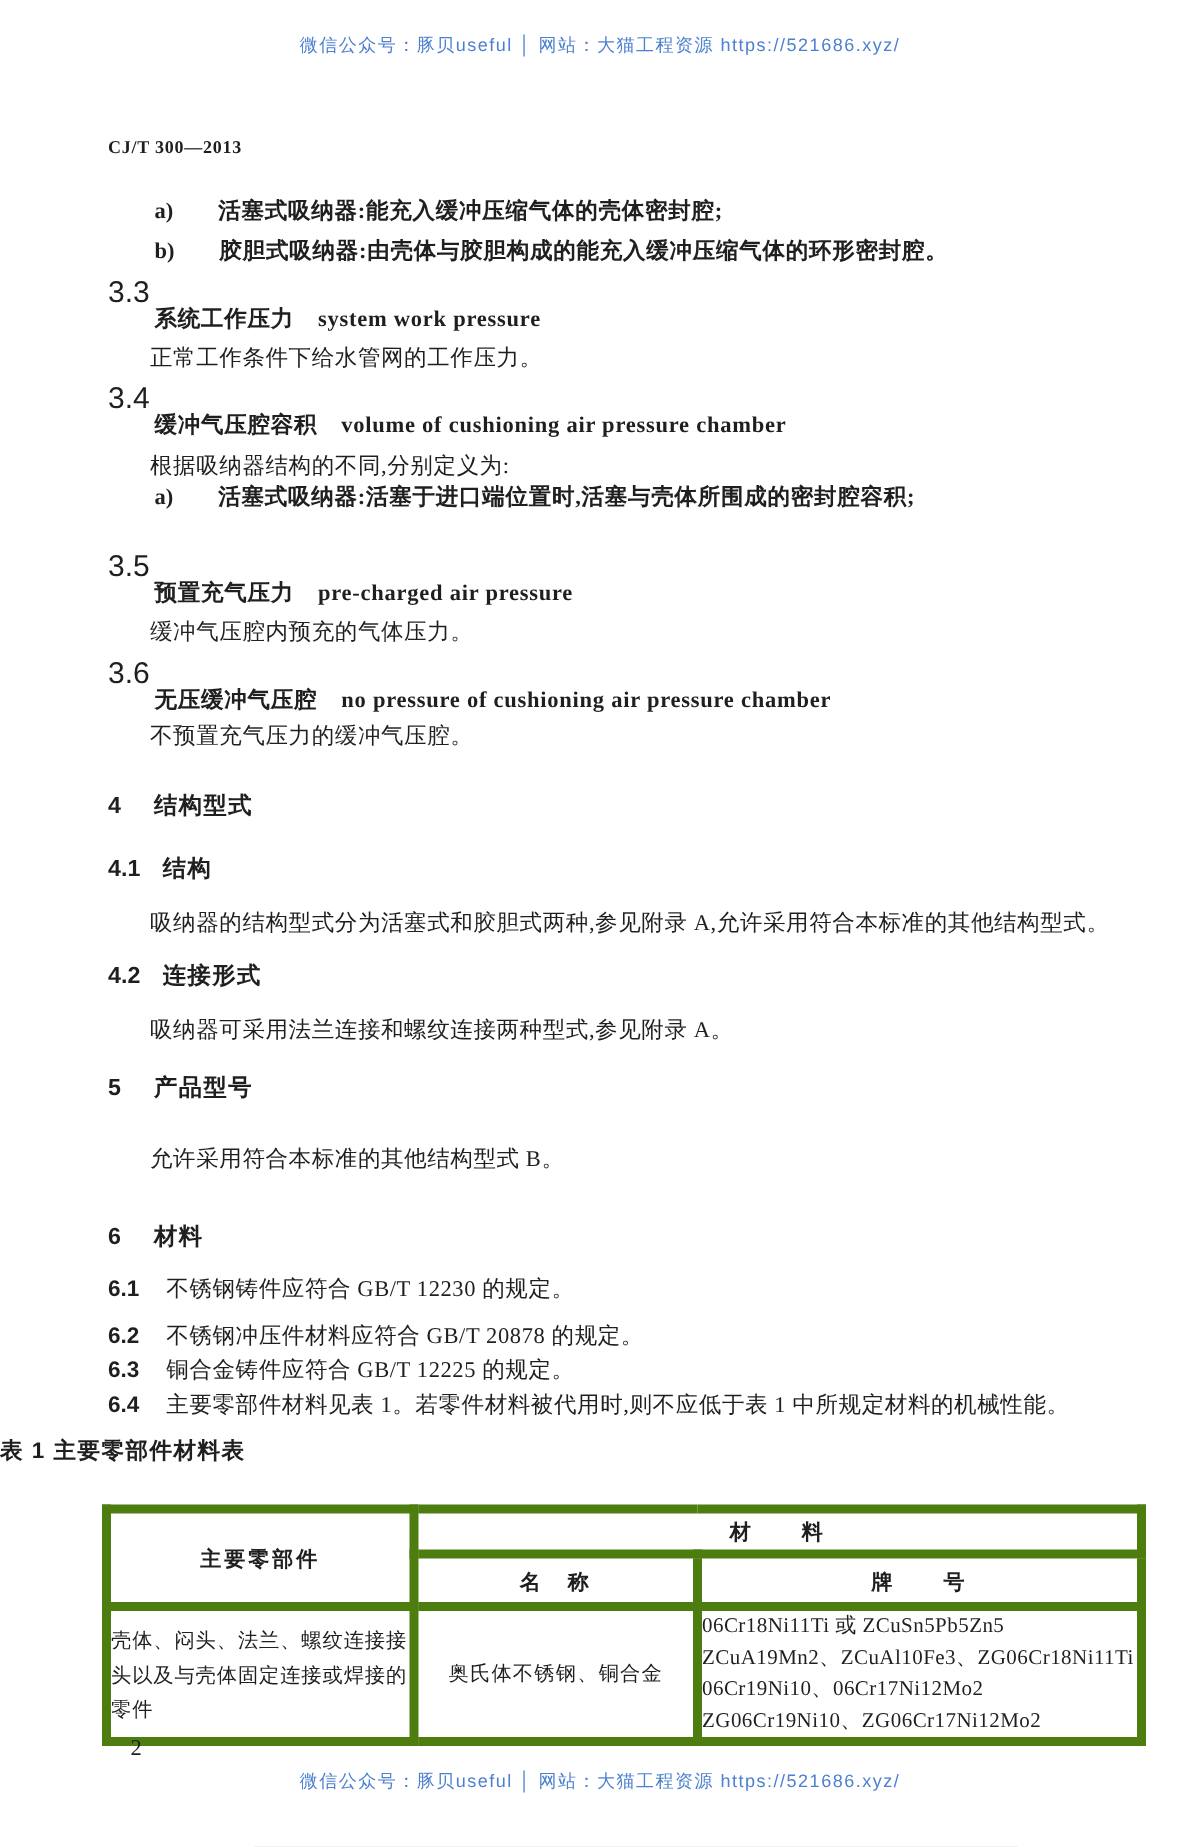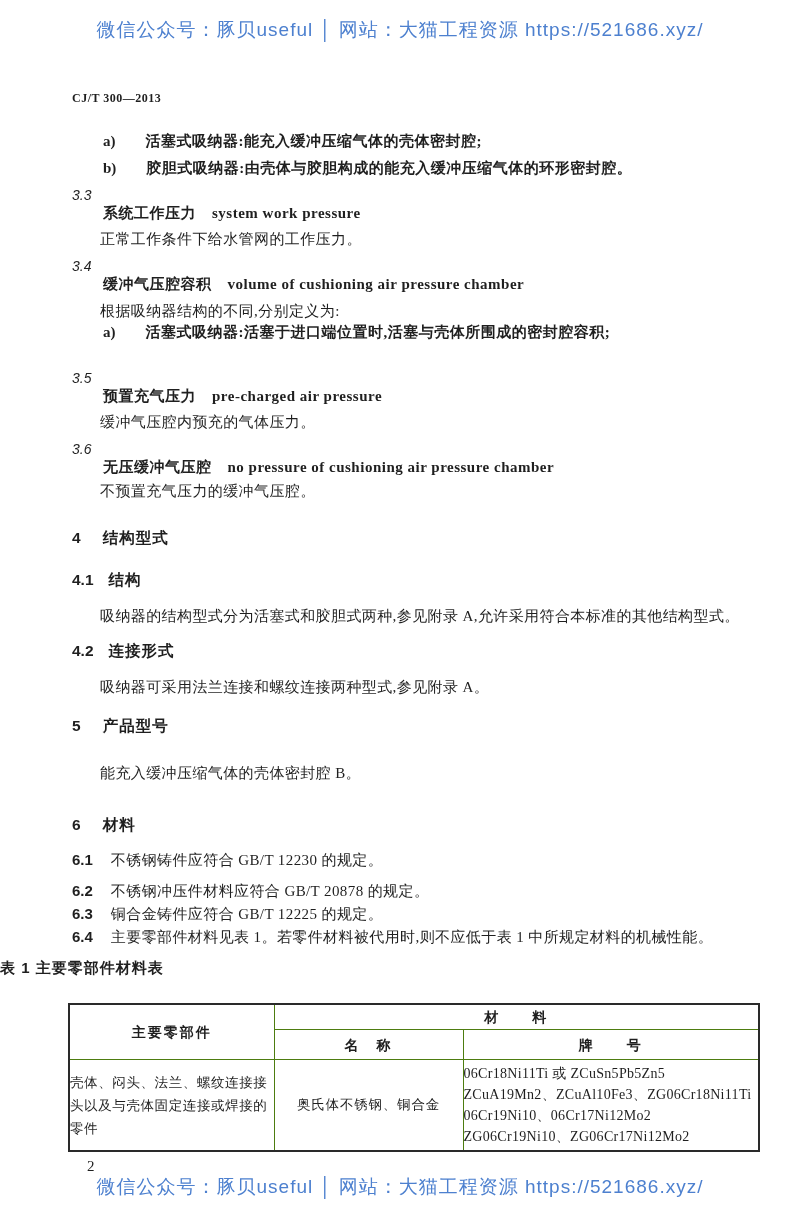--- a/index.html
+++ b/index.html
@@ -11,27 +11,27 @@
     overflow:hidden;
     font-family:"Liberation Serif", serif;
     color:#1f1f1f;
     font-size:15px;
     line-height:20px;
   }
   .abs{position:absolute;white-space:nowrap;}
   .watermark{
     left:0;right:0;text-align:center;
     font-family:"Liberation Sans", sans-serif;
-    font-size:19px;letter-spacing:1px;
+    font-size:12px;letter-spacing:1px;
   }
   .docnum{
     font-family:"Liberation Serif", serif;
     font-weight:700;font-size:12px;letter-spacing:0.5px;
   }
-  .clause-num{font-family:"Liberation Sans", sans-serif;font-size:14px;font-style:italic;}
+  .clause-num{font-family:"Liberation Sans", sans-serif;font-size:20px;}
   .term-line{font-weight:700;letter-spacing:0.5px;}
   .term-cn{font-family:"Liberation Sans", sans-serif;margin-top:15px;}
   .term-en{font-family:"Liberation Serif", serif;margin-left:16px;}
   .para{letter-spacing:0.4px;}
   .ab-label{font-family:"Liberation Serif", serif;font-weight:700;}
   .ab-text{font-weight:700;letter-spacing:0.5px;margin-left:30px;}
   .sec-head{font-family:"Liberation Sans", sans-serif;font-weight:700;font-size:15.5px;letter-spacing:1px;}
   .sec-head .num{letter-spacing:0;}
   .sec-head .gap1{margin-left:22px;font-family:Liberation Mono, monospace;}
   .sec-head .gap2{margin-left:15px;}
@@ -42,21 +42,21 @@
     font-family:"Liberation Sans", sans-serif;
     font-weight:700;font-size:15px;letter-spacing:1px;
   }
   table.t1{
     position:absolute;left:68px;top:1003px;
     width:690px;height:149px;
     border-collapse:collapse;table-layout:fixed;
     font-size:13.5px;
   }
   table.t1 th, table.t1 td{
-    border:1px solid #4d7c0f;
+    border:6px solid #4d7c0f;
     padding:0;
     vertical-align:middle;
   }
   table.t1{border:2px solid #2a2a2a;}
   table.t1 th{
     font-family:"Liberation Sans", sans-serif;
     font-weight:700;font-size:14px;letter-spacing:2px;
     text-align:center;
   }
   .th-mat{height:24px;}
@@ -123,21 +123,21 @@
   </div>
   <div class="abs para" style="left:100px;top:606px;">吸纳器的结构型式分为活塞式和胶胆式两种,参见附录 A,允许采用符合本标准的其他结构型式。</div>
   <div class="abs sec-head" style="left:72px;top:641px;">
     <span class="num">4.2</span><span class="gap2">连接形式</span>
   </div>
   <div class="abs para" style="left:100px;top:677px;">吸纳器可采用法兰连接和螺纹连接两种型式,参见附录 A。</div>
 
   <div class="abs sec-head" style="left:72px;top:716px;">
     <span class="num">5</span><span class="gap1">产品型号</span>
   </div>
-  <div class="abs para" style="left:100px;top:763px;">能充入缓冲压缩气体的壳体密封腔 B。</div>
+  <div class="abs para" style="left:100px;top:763px;">允许采用符合本标准的其他结构型式 B。</div>
 
   <div class="abs sec-head" style="left:72px;top:815px;">
     <span class="num">6</span><span class="gap1">材料</span>
   </div>
   <div class="abs item6" style="left:72px;top:850px;">
     <span class="num">6.1</span><span class="txt">不锈钢铸件应符合 GB/T 12230 的规定。</span>
   </div>
   <div class="abs item6" style="left:72px;top:881px;">
     <span class="num">6.2</span><span class="txt">不锈钢冲压件材料应符合 GB/T 20878 的规定。</span>
   </div>

